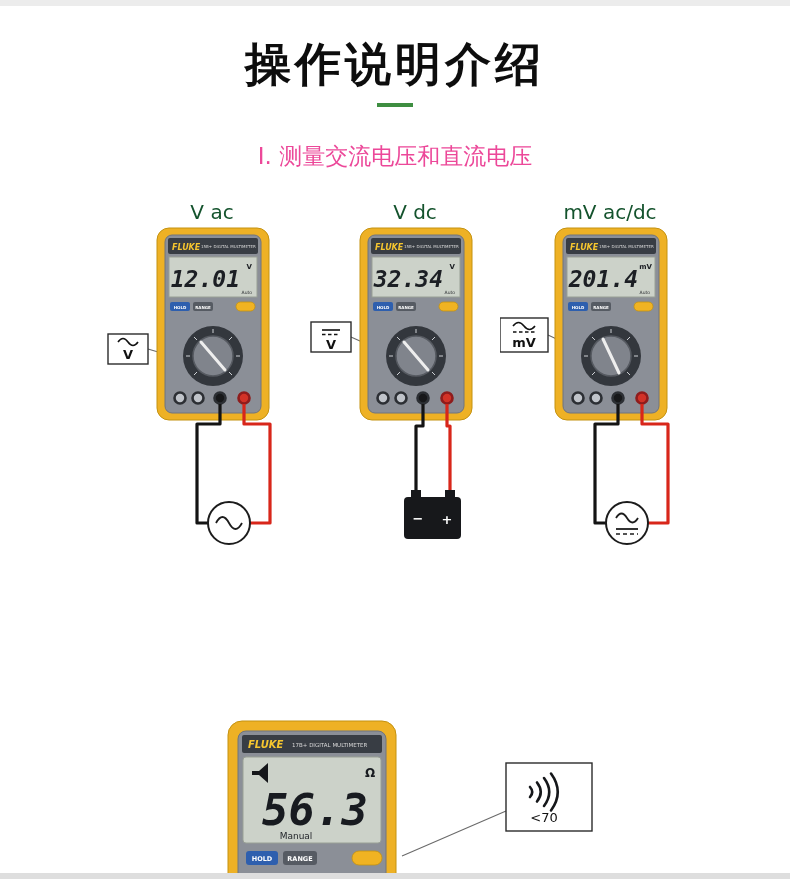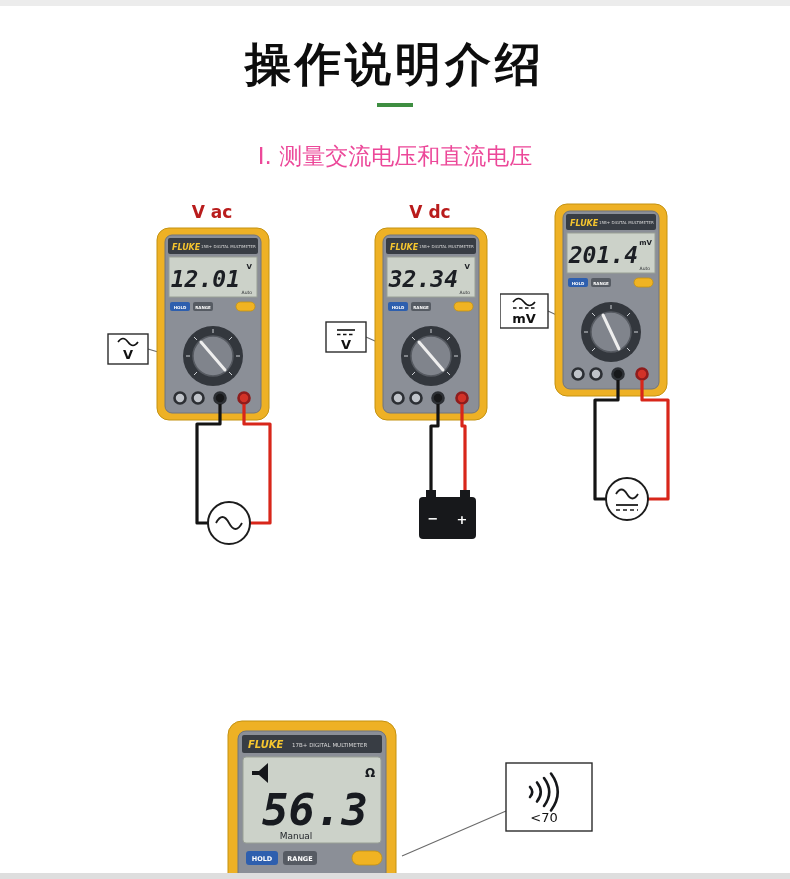--- a/index.html
+++ b/index.html
@@ -6,22 +6,22 @@
   body{margin:0;background:#ffffff;font-family:"DejaVu Sans",sans-serif}
   .page{position:relative;width:790px;height:879px;margin:0 auto;background:#fff;overflow:hidden}
   .edge-top{position:absolute;top:0;left:0;right:0;height:6px;background:#ececec}
   .edge-bottom{position:absolute;bottom:0;left:0;right:0;height:6px;background:#dedede;z-index:9}
   .title{position:absolute;top:34px;left:0;width:100%;text-align:center;font-size:46px;font-weight:bold;color:#0d0d0d;letter-spacing:4px}
   .title-underline{position:absolute;top:103px;left:50%;transform:translateX(-50%);width:36px;height:4px;background:#3e8e41}
   .section-heading{position:absolute;left:0;width:100%;text-align:center;color:#ec4899;font-weight:500}
   .sec1{top:141px;font-size:23px}
   .sec2{top:620px;font-size:24px}
   .meter-col{position:absolute;top:202px;width:220px}
-  .meter-label{text-align:center;font-weight:bold;font-size:17px;color:#b91c1c;height:24px;line-height:20px}
-  .col1{left:102px}.col2{left:320px}.col3{left:500px}
+  .meter-label{text-align:center;font-weight:normal;font-size:20px;color:#14532d;height:24px;line-height:20px}
+  .col1{left:102px}.col2{left:305px}.col3{left:500px}
   .bottom-meter{position:absolute;left:180px;top:713px}
 
   
   .callout-box{fill:#fff;stroke:#2b2b2b;stroke-width:1.4}
   .callout-line{stroke:#6a6a6a;stroke-width:1.1}
   .callout-text{font-size:13px;font-weight:bold;fill:#111;text-anchor:middle}
   .sym-line{stroke:#111;stroke-width:1.6;fill:none}
   .sym-dash{stroke:#111;stroke-width:1.6;fill:none;stroke-dasharray:3.5 2.5}
   .body-yellow{fill:#eeb125;stroke:#c49210;stroke-width:1}
   .body-face{fill:#8b8f97;stroke:#70747c;stroke-width:1}
@@ -190,20 +190,21 @@
         <rect class="battery-terminal" x="106" y="264" width="10" height="8"></rect>
         <rect class="battery-terminal" x="140" y="264" width="10" height="8"></rect>
         <rect class="battery-body" x="99" y="271" width="57" height="42" rx="4"></rect>
         <text class="battery-sign" x="113" y="297">−</text>
         <text class="battery-sign" x="142" y="298">+</text>
       </g>
     </svg>
   </div>
 
   <div class="meter-col col3">
+    <div class="meter-label">mV ac/dc</div>
     <svg width="220" height="335" viewBox="0 0 220 335">
       <line class="callout-line" x1="48" y1="109" x2="93" y2="130"></line>
       <g>
         <rect class="callout-box" x="0" y="92" width="48" height="34"></rect>
         <path class="sym-line" d="M13,100 q5.5,-7 11,0 q5.5,7 11,0"></path>
         <path class="sym-dash" d="M13,106 h22"></path>
         <text class="callout-text" x="24" y="121">mV</text>
       </g>
       <g>
         <rect class="body-yellow" x="55" y="2" width="112" height="192" rx="12"></rect>

